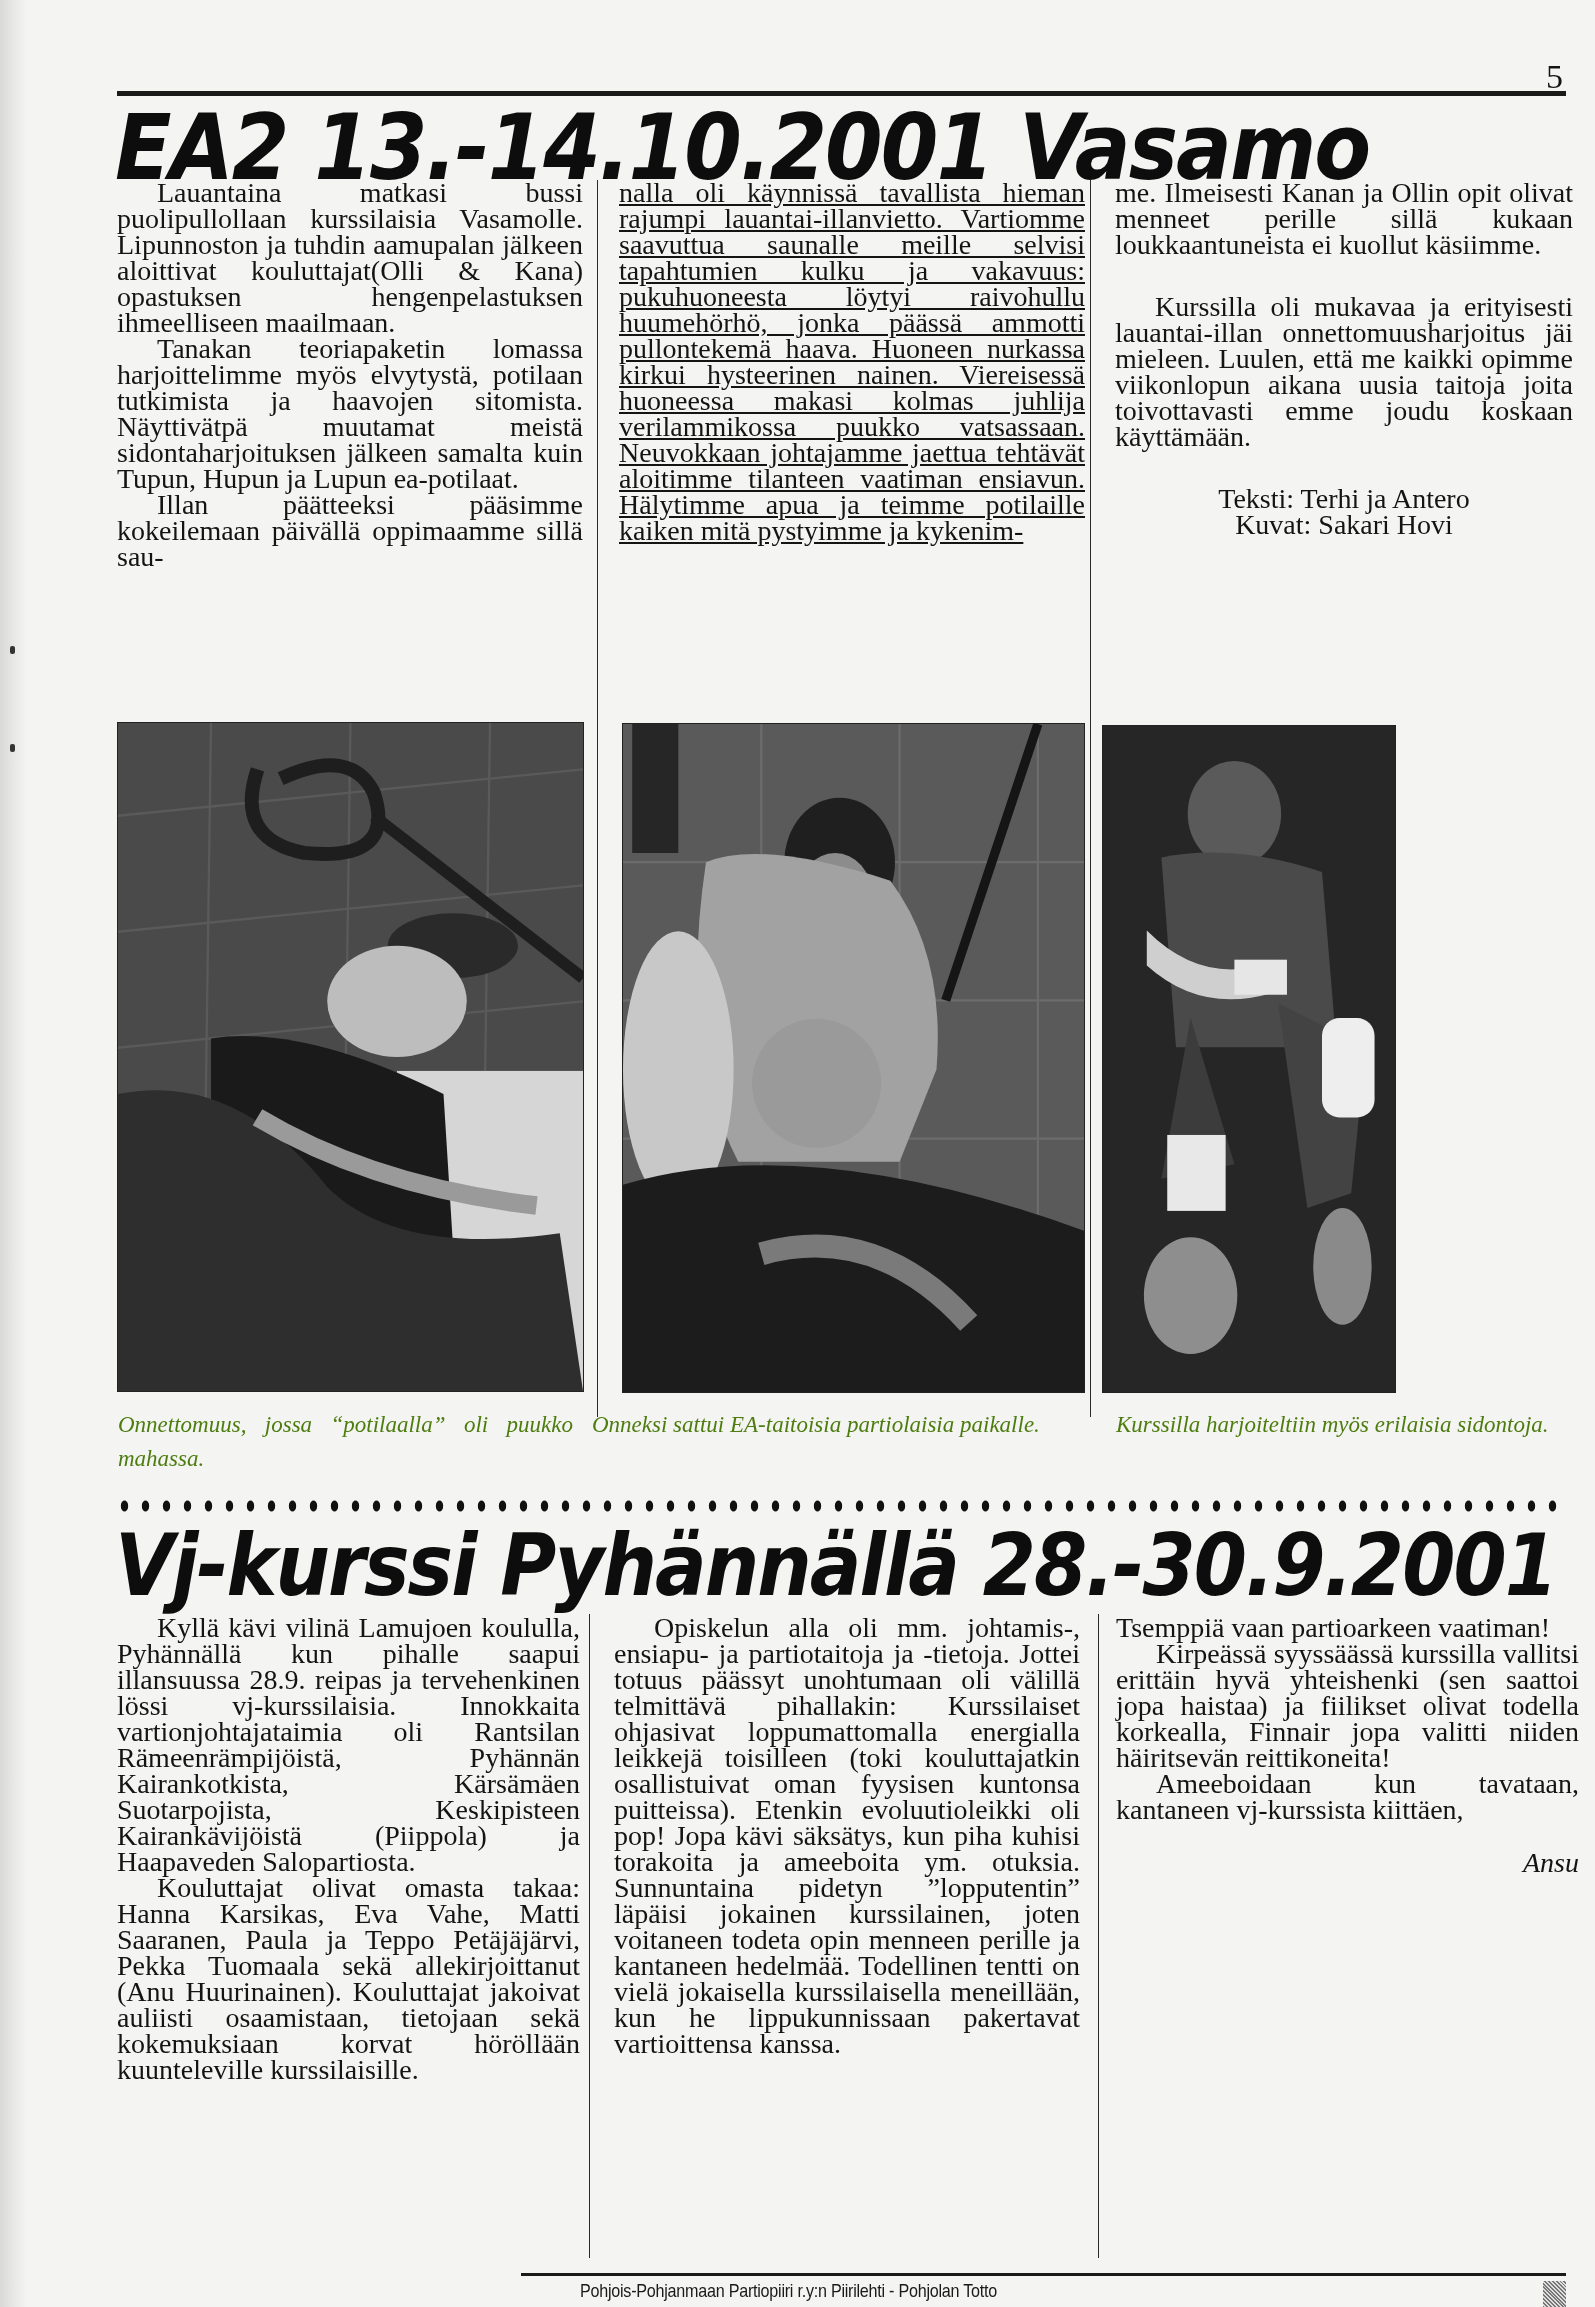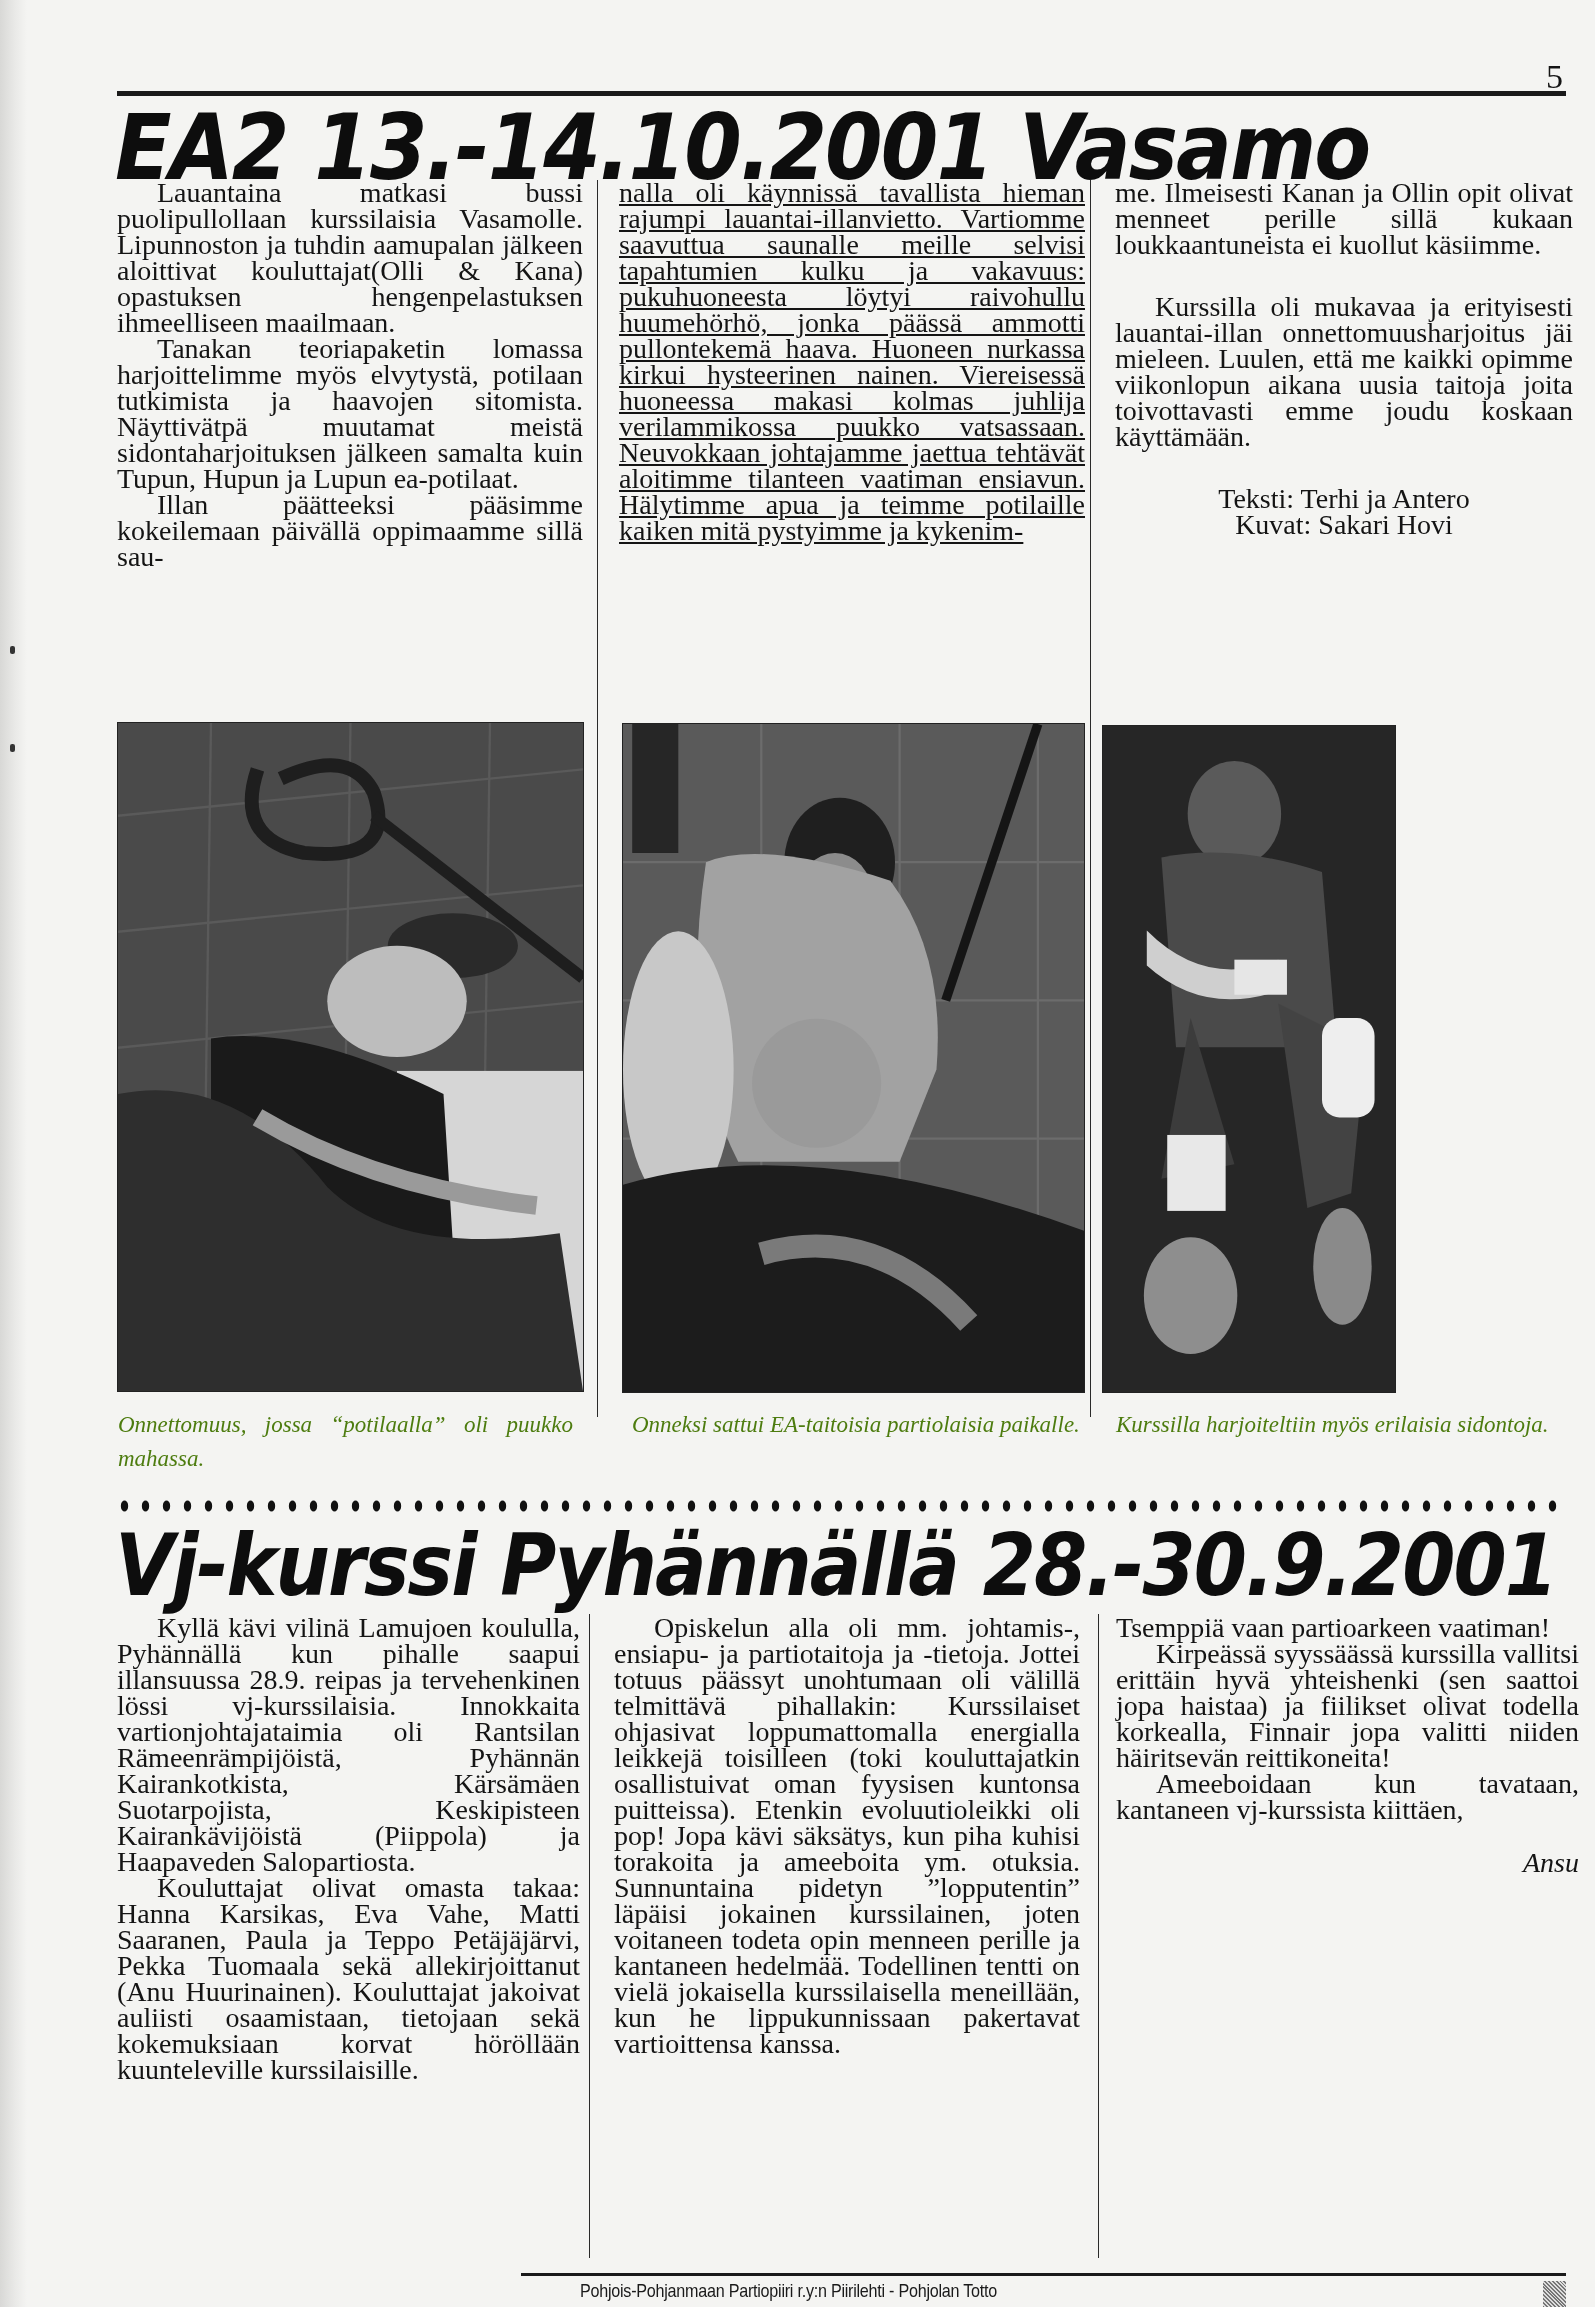--- a/index.html
+++ b/index.html
@@ -152,21 +152,21 @@
     <path d="M30 100 L45 150 L20 155 Z" fill="#3c3c3c"></path>
     <rect x="22" y="140" width="20" height="26" fill="#e8e8e8"></rect>
     <ellipse cx="30" cy="195" rx="16" ry="20" fill="#8e8e8e"></ellipse>
     <path d="M60 95 L90 110 L85 160 L70 165 Z" fill="#434343"></path>
     <rect x="75" y="100" width="18" height="34" rx="6" fill="#eeeeee"></rect>
     <ellipse cx="82" cy="185" rx="10" ry="20" fill="#8a8a8a"></ellipse>
   </svg>
 </div>
 
 <div class="caption" style="left:118px; top:1408px; width:455px;">Onnettomuus, jossa “potilaalla” oli puukko mahassa.</div>
-<div class="caption" style="left:632px; top:1408px; width:455px;">Onneksi sattui EA-taitoisia partiolaisia paikalle.</div>
+<div class="caption" style="left:592px; top:1408px; width:455px;">Onneksi sattui EA-taitoisia partiolaisia paikalle.</div>
 <div class="caption" style="left:1116px; top:1408px; width:455px;">Kurssilla harjoiteltiin myös erilaisia sidontoja.</div>
 
 <div class="dotted-rule"></div>
 
 <div class="headline h2">Vj-kurssi Pyhännällä 28.-30.9.2001</div>
 
 <div class="col" style="left:117px; top:1615px; width:463px;">
   <p class="indent">Kyllä kävi vilinä Lamujoen koululla, Pyhännällä kun pihalle saapui illansuussa 28.9. reipas ja tervehenkinen lössi vj-kurssilaisia. Innokkaita vartionjohtajataimia oli Rantsilan Rämeenrämpijöistä, Pyhännän Kairankotkista, Kärsämäen Suotarpojista, Keskipisteen Kairankävijöistä (Piippola) ja Haapaveden Salopartiosta.</p>
   <p class="indent">Kouluttajat olivat omasta takaa: Hanna Karsikas, Eva Vahe, Matti Saaranen, Paula ja Teppo Petäjäjärvi, Pekka Tuomaala sekä allekirjoittanut (Anu Huurinainen). Kouluttajat jakoivat auliisti osaamistaan, tietojaan sekä kokemuksiaan korvat höröllään kuunteleville kurssilaisille.</p>
 </div>

